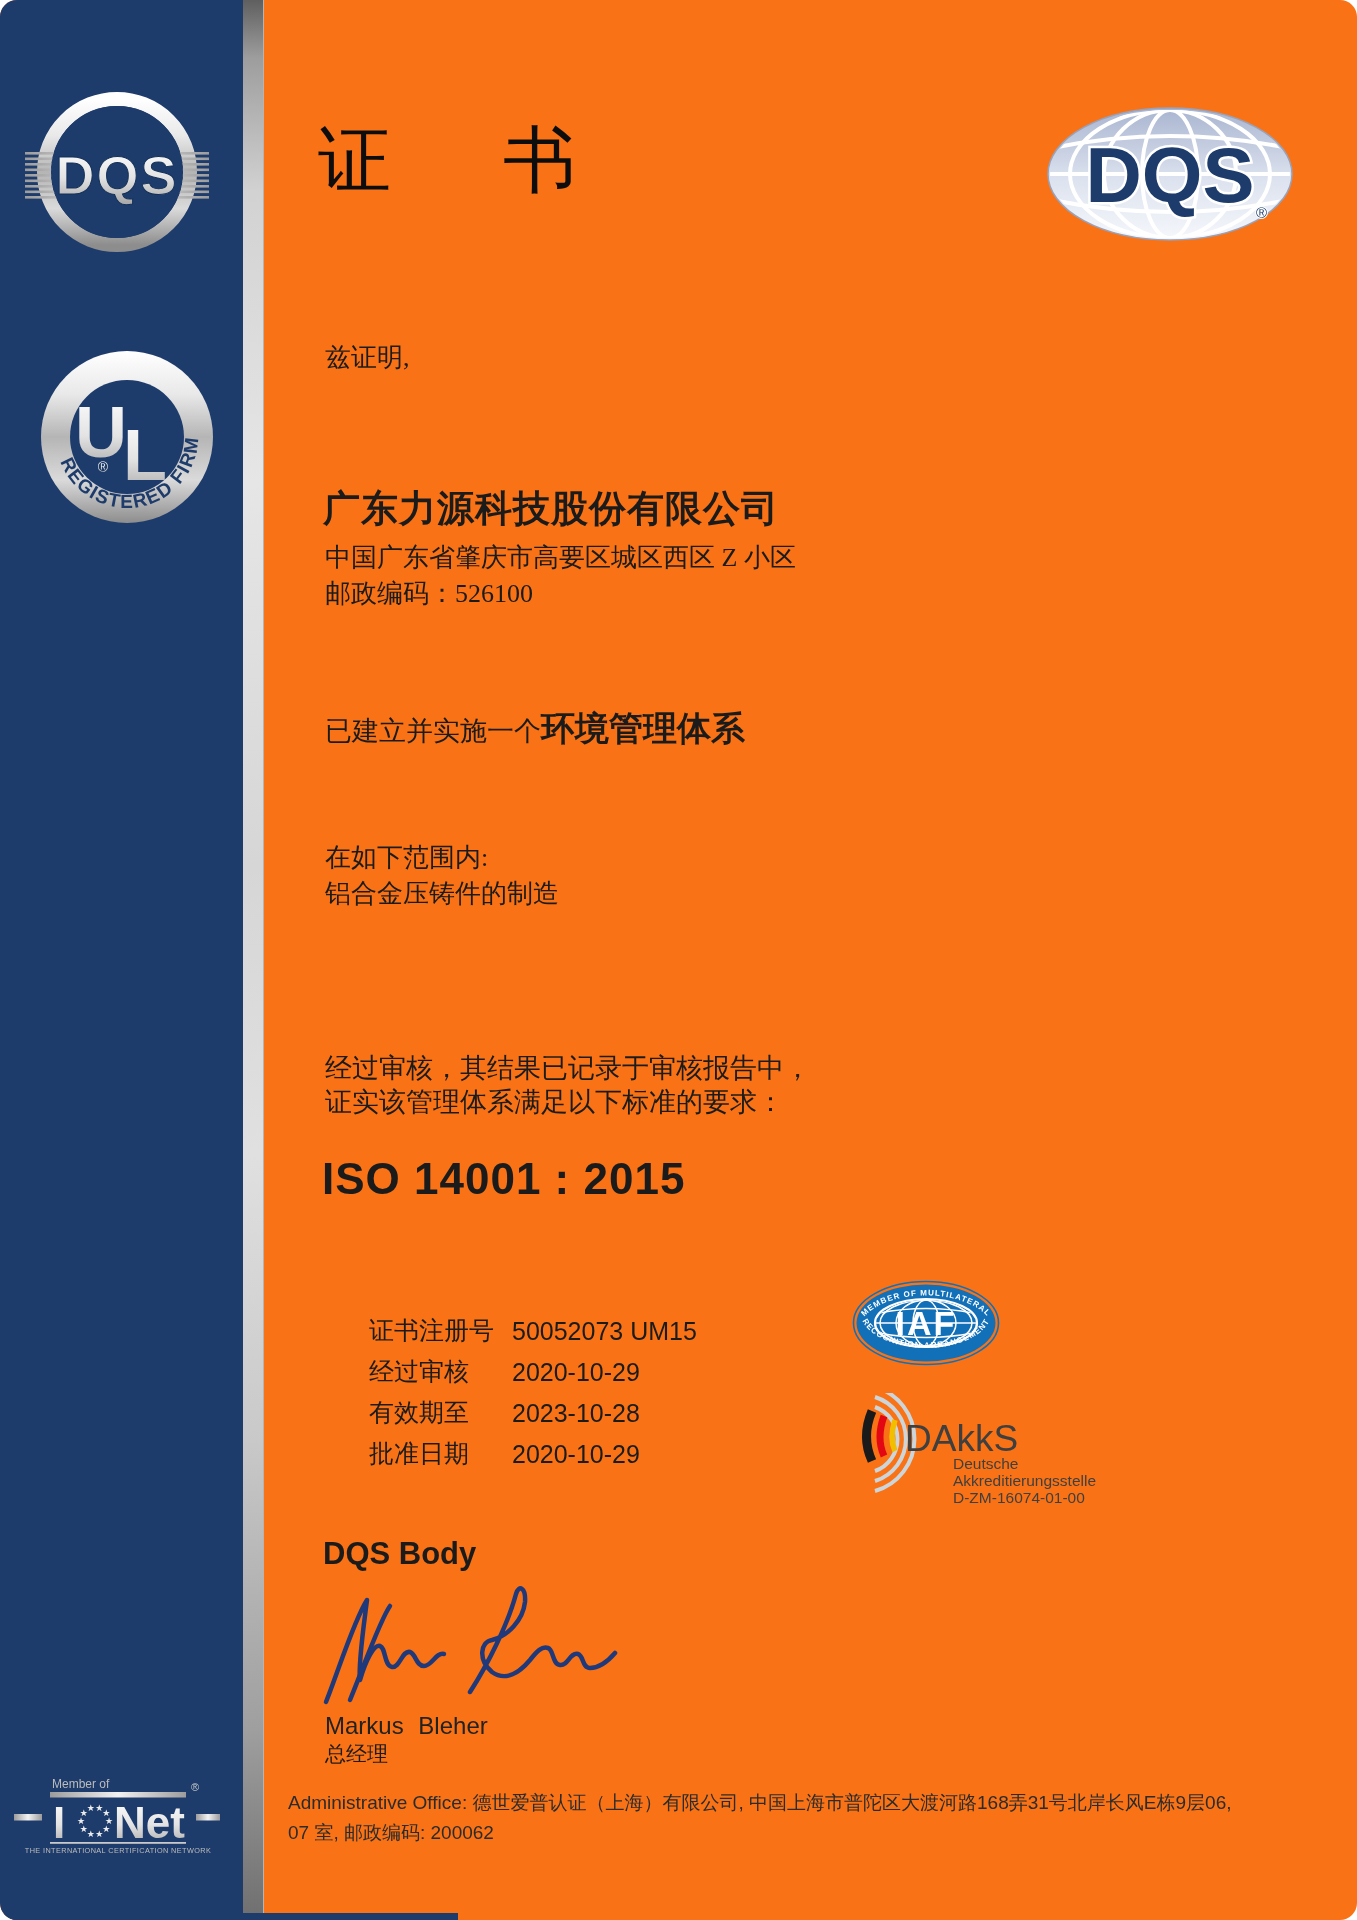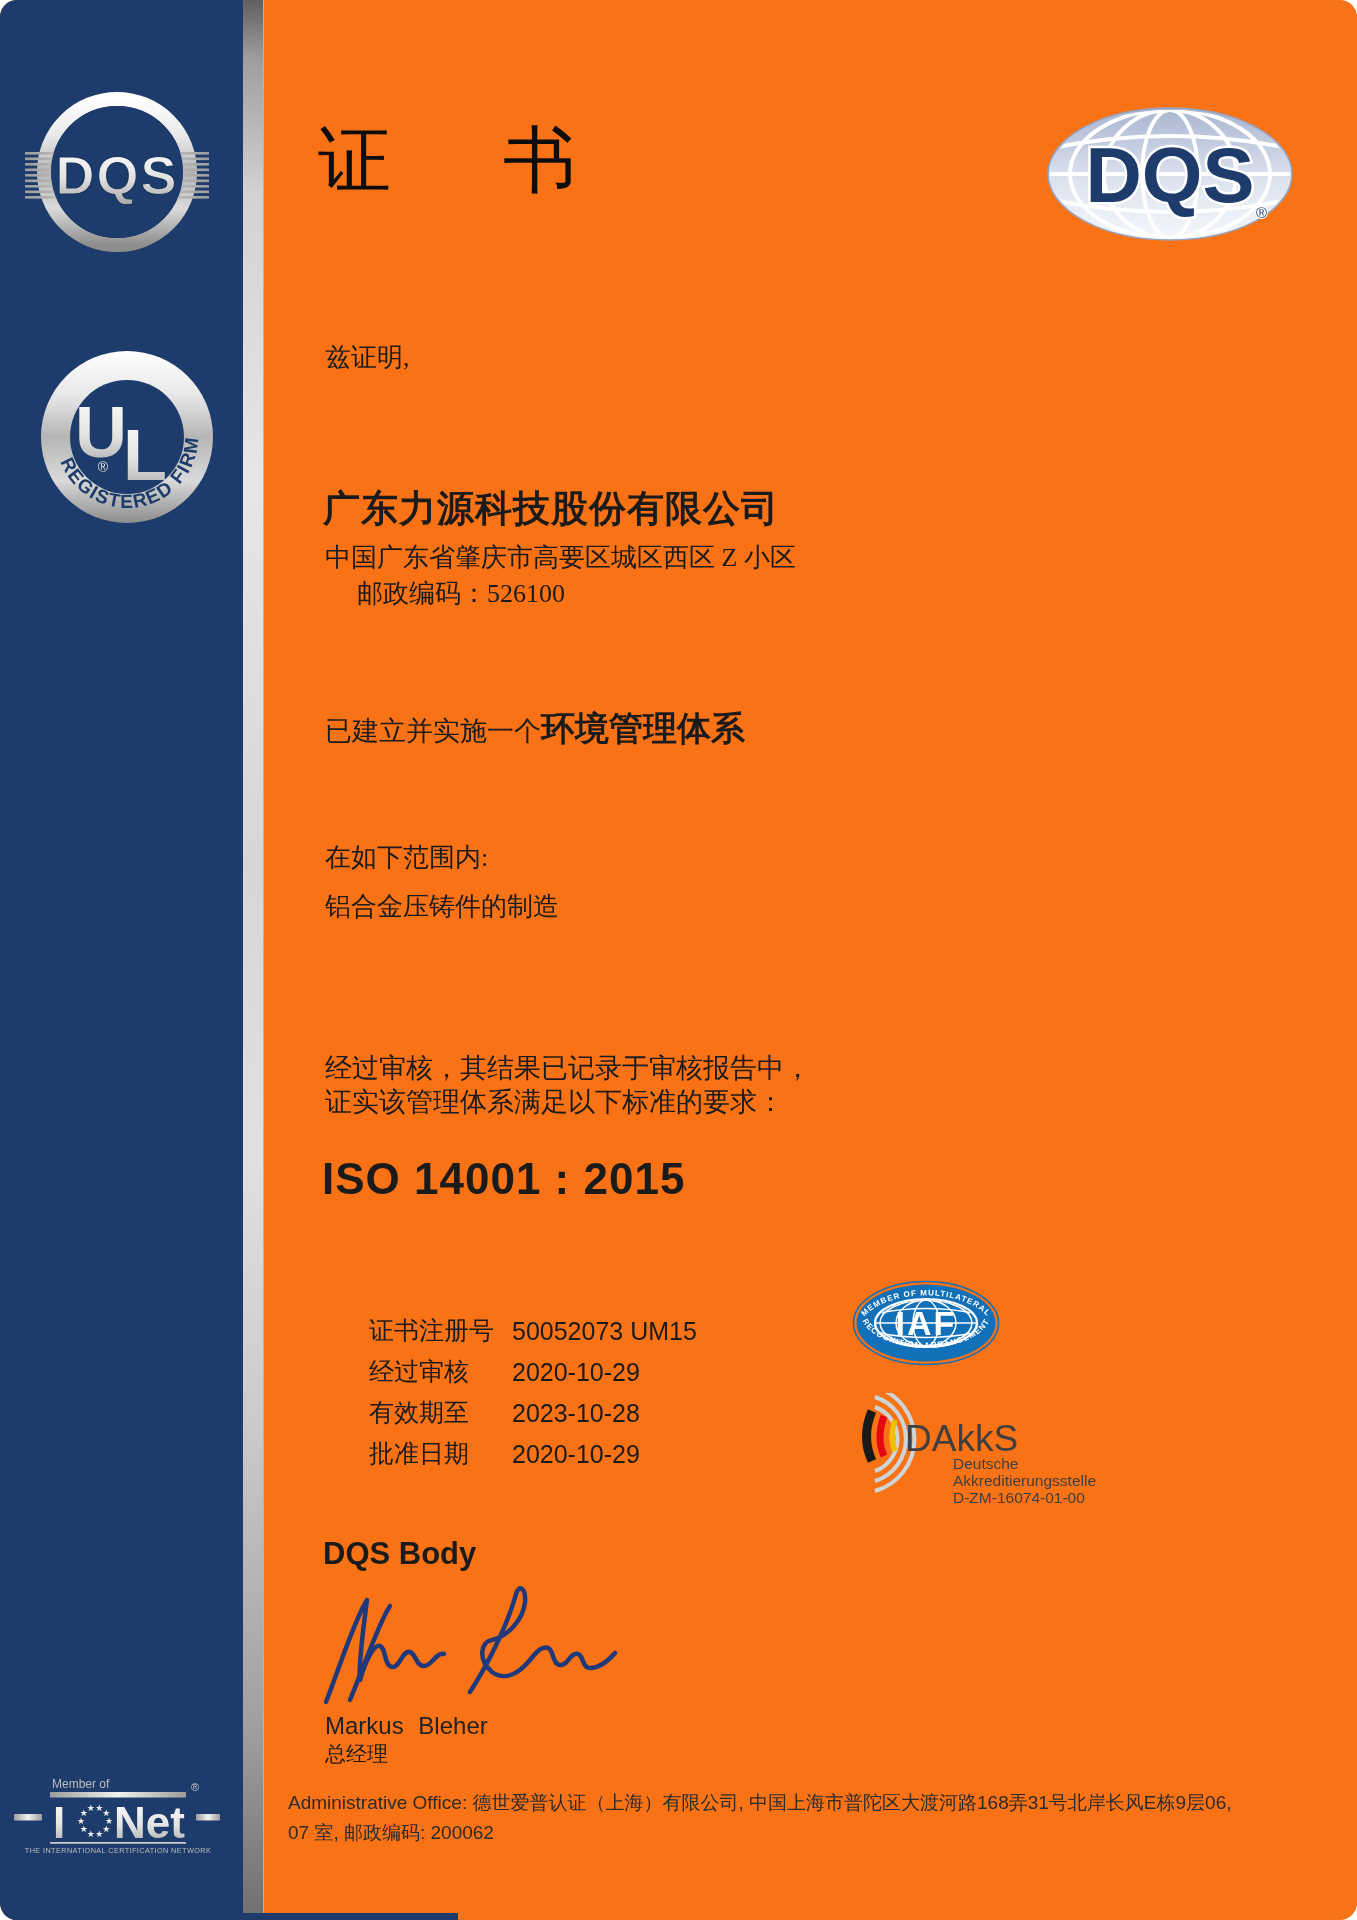--- a/index.html
+++ b/index.html
@@ -11,25 +11,25 @@
       #d6d6d6 45%,#e0e0e0 60%,#c9c9c9 75%,#9f9f9f 90%,#6f6f6f 100%);
     border-right:1px solid #b5b5b5;}
   .bottom-line{position:absolute;left:0;top:1913px;width:458px;height:7px;background:#1e3c6b;}
   .abs{position:absolute;}
   .serif{font-family:"Liberation Serif","DejaVu Serif",serif;}
   .sans{font-family:"Liberation Sans","DejaVu Sans",sans-serif;}
   .cert-title{left:318px;top:124px;display:flex;gap:112px;font-size:73px;line-height:1;color:#0d0d0d;}
   .certify{left:325px;top:340px;font-size:26px;}
   .company{left:323px;top:484px;font-size:37px;font-weight:700;letter-spacing:1px;}
   .address{left:325px;top:540px;font-size:26px;}
-  .postal{left:325px;top:576px;font-size:26px;margin-left:32px;}
+  .postal{left:325px;top:576px;font-size:26px;}
   .established{left:325px;top:706px;font-size:27px;}
   .established b{font-size:34px;font-family:"Liberation Sans",sans-serif;}
   .scope-intro{left:325px;top:840px;font-size:26px;}
-  .scope{left:325px;top:876px;font-size:26px;margin-top:13px;}
+  .scope{left:325px;top:876px;font-size:26px;}
   .audit1{left:325px;top:1050px;font-size:27px;}
   .audit2{left:325px;top:1084px;font-size:27px;}
   .iso{left:322px;top:1154px;font-size:44px;font-weight:700;letter-spacing:1px;}
   .details{left:325px;top:1318px;}
   .detail-row{display:flex;margin-bottom:15px;font-size:25px;line-height:26px;}
   .detail-label{width:143px;font-family:"Liberation Serif","DejaVu Serif",serif;margin-left:44px;}
   .detail-value{font-family:"Liberation Sans",sans-serif;}
   .issuer{left:323px;top:1536px;font-size:31px;font-weight:700;}
   .signer-name{left:325px;top:1712px;font-size:24px;word-spacing:8px;color:#222;}
   .signer-title{left:325px;top:1740px;font-size:21px;}

